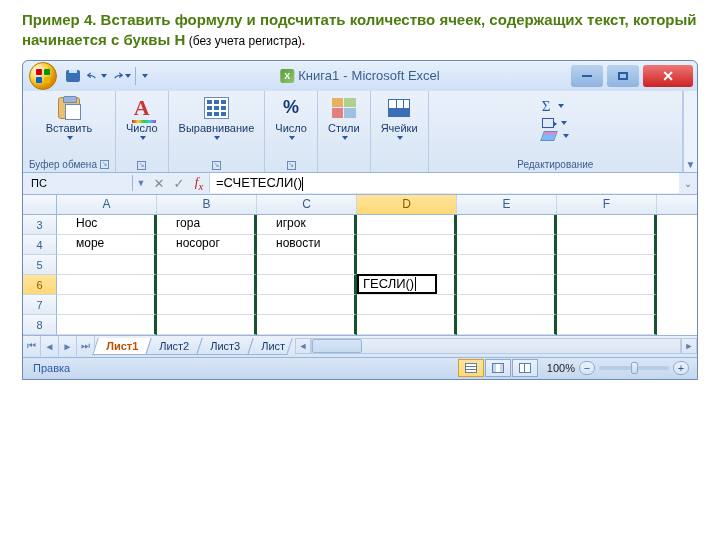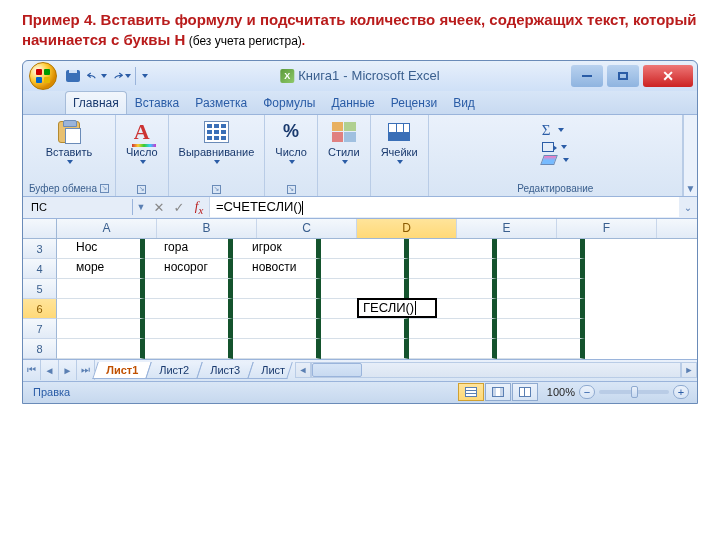--- a/index.html
+++ b/index.html
@@ -1,19 +1,19 @@
 <!DOCTYPE html>
 <html><head>
 <meta charset="utf-8">
 <style>
   * { box-sizing: border-box; margin: 0; padding: 0; }
   body { font-family: "Segoe UI", Tahoma, Arial, sans-serif; font-size: 12px; background: #fff; width: 720px; height: 540px; overflow: hidden; }
   
   .task { padding: 10px 22px 6px; }
-  .task-title { color: #b91c1c; font-weight: bold; font-size: 15px; line-height: 1.35; }
+  .task-title { color: #4d7c0f; font-weight: bold; font-size: 15px; line-height: 1.35; }
   .task-note { color: #000; font-weight: normal; }
   .task-dot { color: #c00000; font-weight: bold; }
   
   .win { margin: 3px 22px 0; border: 1px solid #6a8bb8; border-radius: 6px 6px 0 0; background: #cfe0f7; position: relative; }
   
   .titlebar { display: flex; align-items: center; height: 30px; background: linear-gradient(#e7f0fb,#cfe0f7); border-radius: 6px 6px 0 0; padding: 0 0 0 6px; position: relative; }
   .orb { width: 28px; height: 28px; border-radius: 50%; background: radial-gradient(circle at 30% 30%, #fff, #ffcc33 40%, #d98a00 70%); border: 1px solid #b37700; position: relative; flex-shrink: 0; }
   .orb::after { content:""; position:absolute; left:6px; top:6px; width:6px; height:6px; background:#c00; border-radius:1px; box-shadow: 8px 0 0 #090, 0 8px 0 #06c, 8px 8px 0 #e6b800; }
   .qat { display:flex; align-items:center; gap:4px; margin-left:6px; }
   .qat-btn { width:20px; height:18px; display:flex; align-items:center; justify-content:center; color:#2a5ca6; }
@@ -84,21 +84,21 @@
   .grid { background:#fff; position:relative; }
   .ghead { display:flex; background:linear-gradient(#f4f8fc,#e2ebf7); border-bottom:1px solid #9fb7d6; }
   .corner { width:34px; height:19px; border-right:1px solid #9fb7d6; }
   .ch { width:100px; height:19px; border-right:1px solid #c8d6ea; text-align:center; font-size:12px; color:#3a5f8e; line-height:19px; }
   .ch.sel { background:linear-gradient(#ffe49a,#ffd978); color:#8a5a00; }
   
   .rows { }
   .row { display:flex; }
   .rh { width:34px; height:20px; background:linear-gradient(#f4f8fc,#e2ebf7); border-right:1px solid #9fb7d6; border-bottom:1px solid #c8d6ea; text-align:center; font-size:11px; color:#3a5f8e; line-height:20px; }
   .rh.sel { background:linear-gradient(#ffe49a,#ffd978); color:#8a5a00; }
-  .cell { width:88px; height:20px; border-right:5px solid #14532d; border-bottom:1px solid #d6dfe8; padding:1px 19px; font-size:12px; position:relative; }
+  .cell { width:100px; height:20px; border-right:3px solid #14532d; border-bottom:1px solid #d6dfe8; padding:1px 19px; font-size:12px; position:relative; }
   .overlay-cell { position:absolute; border:2px solid #000; background:#fff; font-size:13px; padding:1px 4px; height:20px; display:flex; align-items:center; z-index:5; }
   .overlay-cell .caret { display:inline-block; width:1px; height:14px; background:#000; animation:bl 1s steps(1) infinite; margin-left:1px; }
   
   .sheet-tabs { display:flex; align-items:center; background:linear-gradient(#eaf1fb,#d8e5f5); border-top:1px solid #9ab4db; height:22px; font-size:11px; }
   .navbtns { display:flex; }
   .nav { width:18px; height:20px; border-right:1px solid #b9cce6; display:flex; align-items:center; justify-content:center; color:#5a7fb3; font-size:10px; cursor:pointer; }
   .stab { padding:2px 10px; background:linear-gradient(#eaf1fb,#d8e5f5); border:1px solid #9ab4db; border-top:0; margin-right:-1px; color:#1a3a6e; cursor:pointer; transform:skewX(-18deg); }
   .stab > span { display:inline-block; transform:skewX(18deg); }
   .stab.active { background:#fff; font-weight:bold; color:#c05000; }
   .stab.partial { padding-right:4px; }
@@ -162,29 +162,20 @@
       <div class="wc min">
           <span></span>
         </div>
       <div class="wc max">
           <span></span>
         </div>
       <div class="wc close">✕</div>
     </div>
   </div>
 
-  <div class="tabs">
-    <div class="tab active">Главная</div>
-    <div class="tab">Вставка</div>
-    <div class="tab">Разметка</div>
-    <div class="tab">Формулы</div>
-    <div class="tab">Данные</div>
-    <div class="tab">Рецензи</div>
-    <div class="tab">Вид</div>
-  </div>
 
   <div class="ribbon">
     <div class="group">
       <div class="btn-big">
         <span class="icn">
             <span class="paste-icn"></span>
           </span>
         <span>Вставить</span>
         <span class="dd"></span>
       </div>

